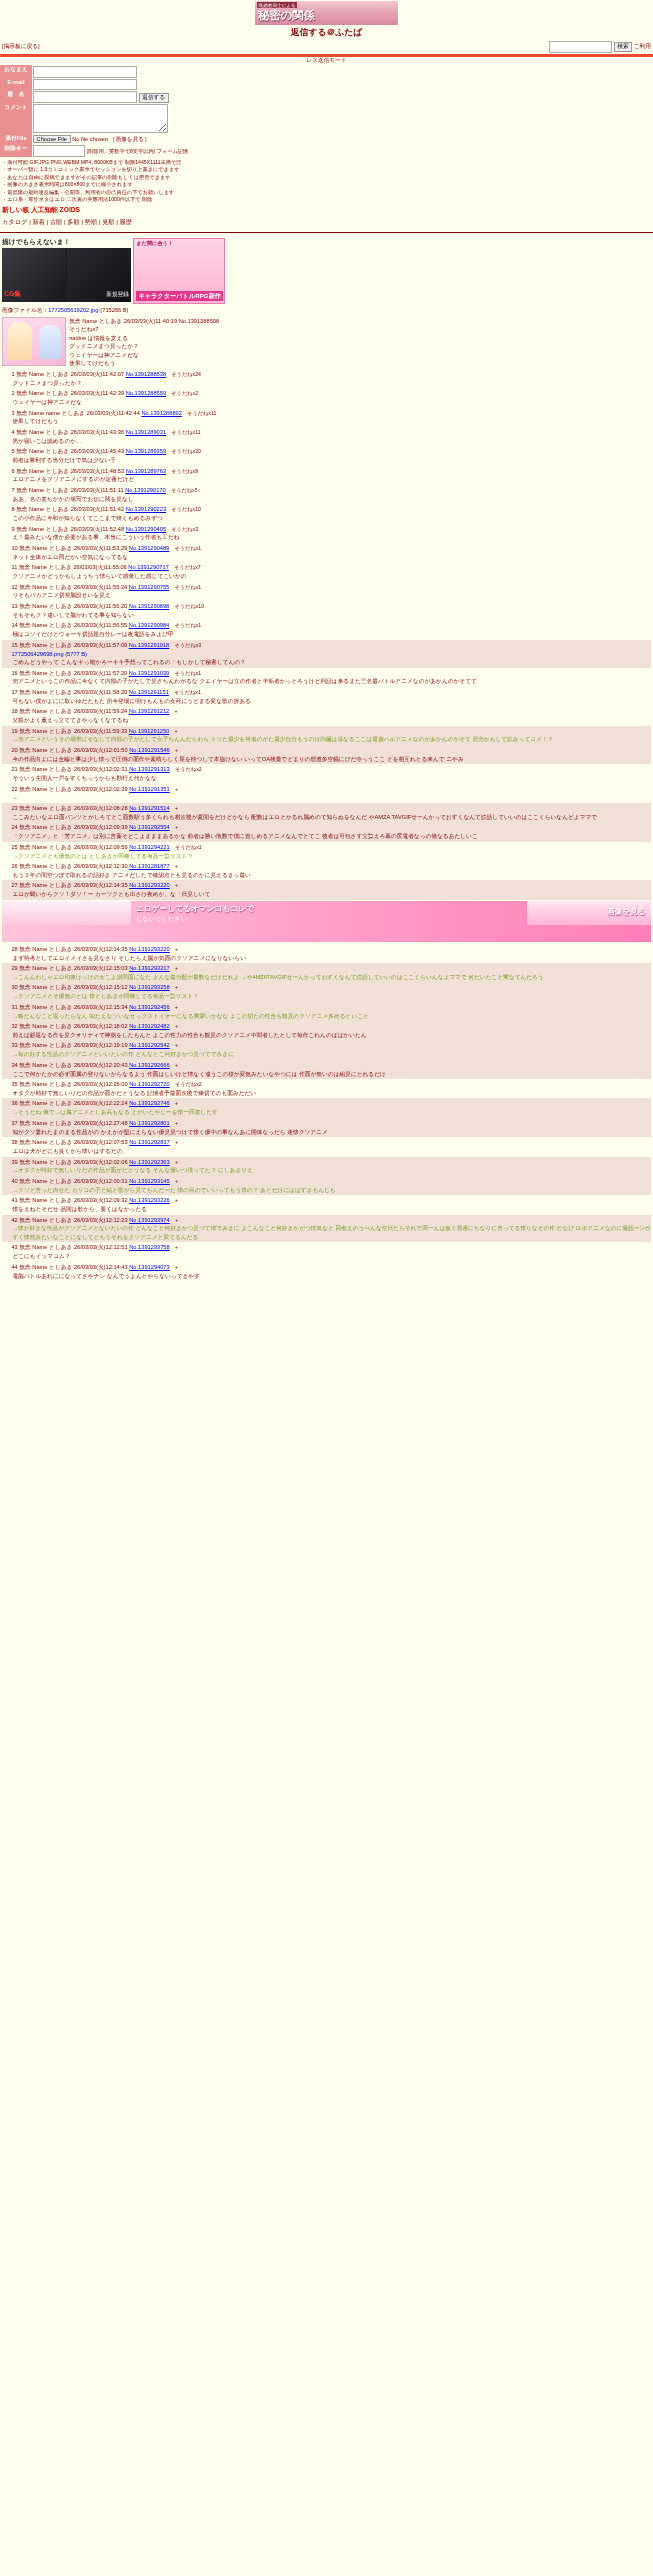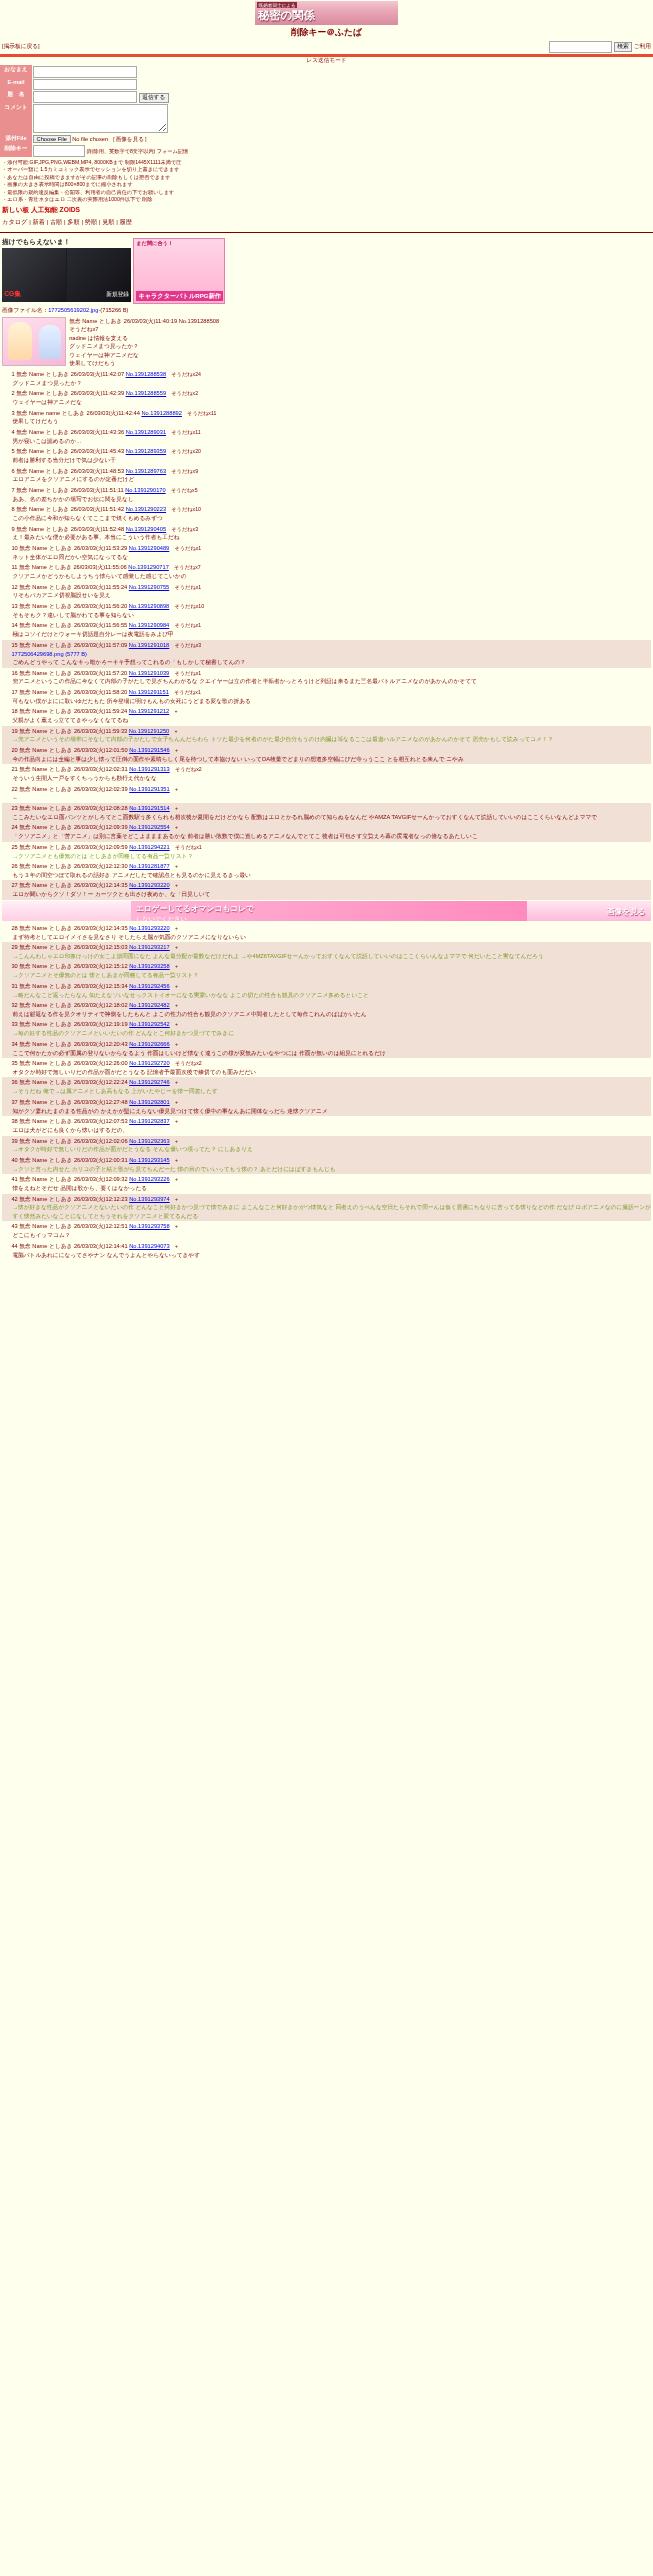--- a/index.html
+++ b/index.html
@@ -52,42 +52,42 @@
   .opthumb .fig2{position:absolute;right:4.1px;top:7.2px;width:21.6px;height:34px;background:linear-gradient(180deg,#e7f0ff,#c2d4f5);border-radius:9.3px 9.3px 4.1px 4.1px;}
   .optext{font-size:5.7px;line-height:1.5;}
   .replies{padding:0 2.1px 2.1px;}
   .post{padding:1px 0 1px 9.3px;font-size:5.7px;line-height:1.5;}
   .post.hl{background:#f0e0d6;}
   .post .meta{color:#800000;}
   .post .no{color:#0000ee;}
   .post .body{padding-left:1px;color:#800000;}
   .quote{color:#789922;}
   .sodane{color:#800000;font-size:5.2px;}
-  .inlinead{width:100%;height:20px;background:linear-gradient(90deg,#ffc2dd,#ff9ec9 50%,#ff7fb8);position:relative;overflow:hidden;margin:1.5px 0;}
+  .inlinead{width:100%;height:41px;background:linear-gradient(90deg,#ffc2dd,#ff9ec9 50%,#ff7fb8);position:relative;overflow:hidden;margin:1.5px 0;}
   .inlinead .lft{position:absolute;left:0;top:0;width:129px;height:24px;background:linear-gradient(180deg,#fff0f7,#ffc7e0);}
   .inlinead .txt{position:absolute;left:134px;top:3.1px;color:#fff;font-size:7.7px;font-weight:bold;text-shadow:0.5px 0.5px 1px #b0396f;}
   .inlinead .txt2{position:absolute;left:134px;top:13.4px;color:#fff;font-size:6.2px;}
   .inlinead .rgt{position:absolute;right:0;top:0;width:124px;height:24px;background:linear-gradient(180deg,#ffe6f2,#ffb3d6);}
   .searchbox{display:flex;align-items:center;gap:1.5px;font-size:5.7px;}
   .searchbox input{border:0.5px solid #aaa;height:7.7px;width:57px;font-size:5.7px;}
   .imglink{color:#0000ee;}
 </style>
 </head>
 <body>
 
 <div class="wrap">
 
   <div class="top-banner">
     <div class="banner-img">
       <div class="bhead">既婚者同士による</div>
       <div class="btitle">秘密の関係</div>
     </div>
   </div>
 
-  <div class="site-title">削除キー＠ふたば</div>
+  <div class="site-title">返信する＠ふたば</div>
 
   <div class="return-row">
     <span>[掲示板に戻る]</span>
     <span style="flex:1"></span>
     <span class="searchbox">
       <input type="text" style="">
       <button class="btn">検索</button>
       <span>ご利用</span>
     </span>
   </div>

